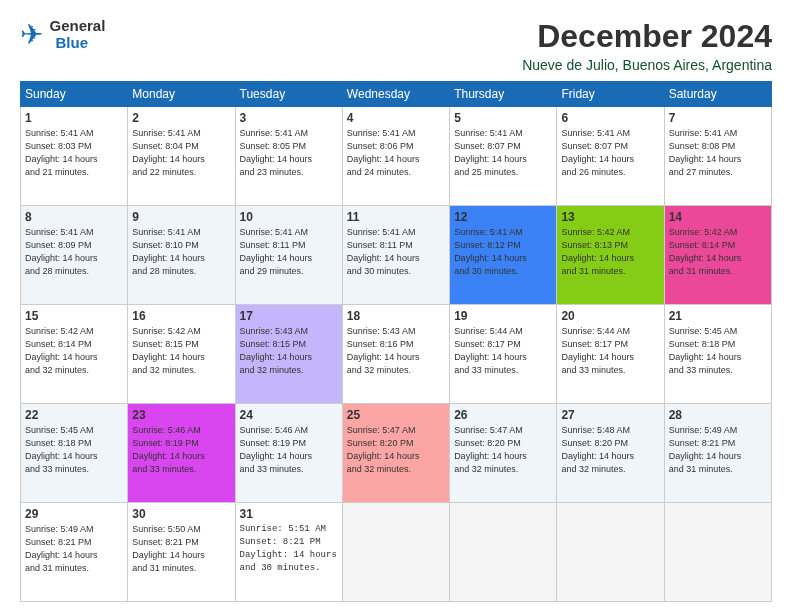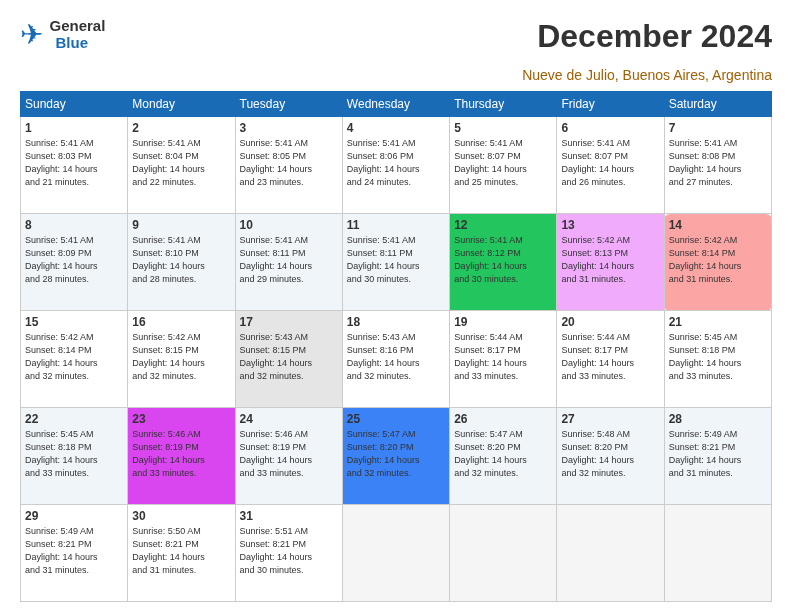--- a/index.html
+++ b/index.html
@@ -37,22 +37,22 @@
       text-align: right;
     }
     .title-block h1 {
       font-size: 32px;
       font-weight: bold;
       color: #333;
     }
     .title-block h2 {
       font-size: 14px;
       font-weight: normal;
-      color: #a16207;
-      margin-top: 12px;
+      color: #14532d;
+      margin-top: 2px;
     }
     .calendar {
       flex: 1;
       border: 1px solid #ccc;
       border-collapse: collapse;
       width: 100%;
       table-layout: fixed;
     }
     .calendar th {
       background: #1a6bb5;
@@ -190,35 +190,35 @@
 Daylight: 14 hours
 and 29 minutes.</div>
           </td>
           <td style="background: rgb(240, 245, 250);">
             <span class="day-num">11</span>
             <div class="day-info" style="white-space: pre-line;">Sunrise: 5:41 AM
 Sunset: 8:11 PM
 Daylight: 14 hours
 and 30 minutes.</div>
           </td>
-          <td style="background: #22c55e;">
+          <td style="background: #3b82f6;">
             <span class="day-num">12</span>
             <div class="day-info" style="white-space: pre-line;">Sunrise: 5:41 AM
 Sunset: 8:12 PM
 Daylight: 14 hours
 and 30 minutes.</div>
           </td>
-          <td style="background: #f0abfc; margin-left: 39px;">
+          <td style="background: #84cc16; margin-left: 39px;">
             <span class="day-num">13</span>
             <div class="day-info" style="white-space: pre-line;">Sunrise: 5:42 AM
 Sunset: 8:13 PM
 Daylight: 14 hours
 and 31 minutes.</div>
           </td>
-          <td style="background: #fca5a5; border-radius: 6px;">
+          <td style="background: #ec4899;">
             <span class="day-num">14</span>
             <div class="day-info" style="white-space: pre-line;">Sunrise: 5:42 AM
 Sunset: 8:14 PM
 Daylight: 14 hours
 and 31 minutes.</div>
           </td>
         </tr>
         <tr>
           <td style="background: rgb(255, 255, 255);">
             <span class="day-num">15</span>
@@ -227,21 +227,21 @@
 Daylight: 14 hours
 and 32 minutes.</div>
           </td>
           <td style="background: rgb(255, 255, 255);">
             <span class="day-num">16</span>
             <div class="day-info" style="white-space: pre-line;">Sunrise: 5:42 AM
 Sunset: 8:15 PM
 Daylight: 14 hours
 and 32 minutes.</div>
           </td>
-          <td style="background: #e5e5e5;">
+          <td style="background: #c4b5fd;">
             <span class="day-num">17</span>
             <div class="day-info" style="white-space: pre-line;">Sunrise: 5:43 AM
 Sunset: 8:15 PM
 Daylight: 14 hours
 and 32 minutes.</div>
           </td>
           <td style="background: rgb(255, 255, 255);">
             <span class="day-num">18</span>
             <div class="day-info" style="white-space: pre-line;">Sunrise: 5:43 AM
 Sunset: 8:16 PM
@@ -285,21 +285,21 @@
 Daylight: 14 hours
 and 33 minutes.</div>
           </td>
           <td style="background: rgb(240, 245, 250); margin-top: 16px;">
             <span class="day-num">24</span>
             <div class="day-info" style="white-space: pre-line;">Sunrise: 5:46 AM
 Sunset: 8:19 PM
 Daylight: 14 hours
 and 33 minutes.</div>
           </td>
-          <td style="background: #3b82f6;">
+          <td style="background: #fca5a5;">
             <span class="day-num">25</span>
             <div class="day-info" style="white-space: pre-line;">Sunrise: 5:47 AM
 Sunset: 8:20 PM
 Daylight: 14 hours
 and 32 minutes.</div>
           </td>
           <td style="background: rgb(240, 245, 250);">
             <span class="day-num">26</span>
             <div class="day-info" style="white-space: pre-line;">Sunrise: 5:47 AM
 Sunset: 8:20 PM
@@ -331,21 +331,21 @@
           </td>
           <td style="background: rgb(255, 255, 255);">
             <span class="day-num">30</span>
             <div class="day-info" style="white-space: pre-line;">Sunrise: 5:50 AM
 Sunset: 8:21 PM
 Daylight: 14 hours
 and 31 minutes.</div>
           </td>
           <td style="background: rgb(255, 255, 255);">
             <span class="day-num">31</span>
-            <div class="day-info" style="white-space: pre-line;">Sunrise: 5:51 AM
+            <div class="day-info" style="white-space: pre-line; font-family: Liberation Mono, monospace;">Sunrise: 5:51 AM
 Sunset: 8:21 PM
 Daylight: 14 hours
 and 30 minutes.</div>
           </td>
           <td style="background: rgb(245, 245, 245);"></td>
           <td style="background: rgb(245, 245, 245);"></td>
           <td style="background: rgb(245, 245, 245);"></td>
           <td style="background: rgb(245, 245, 245);"></td>
         </tr>
       </tbody>

